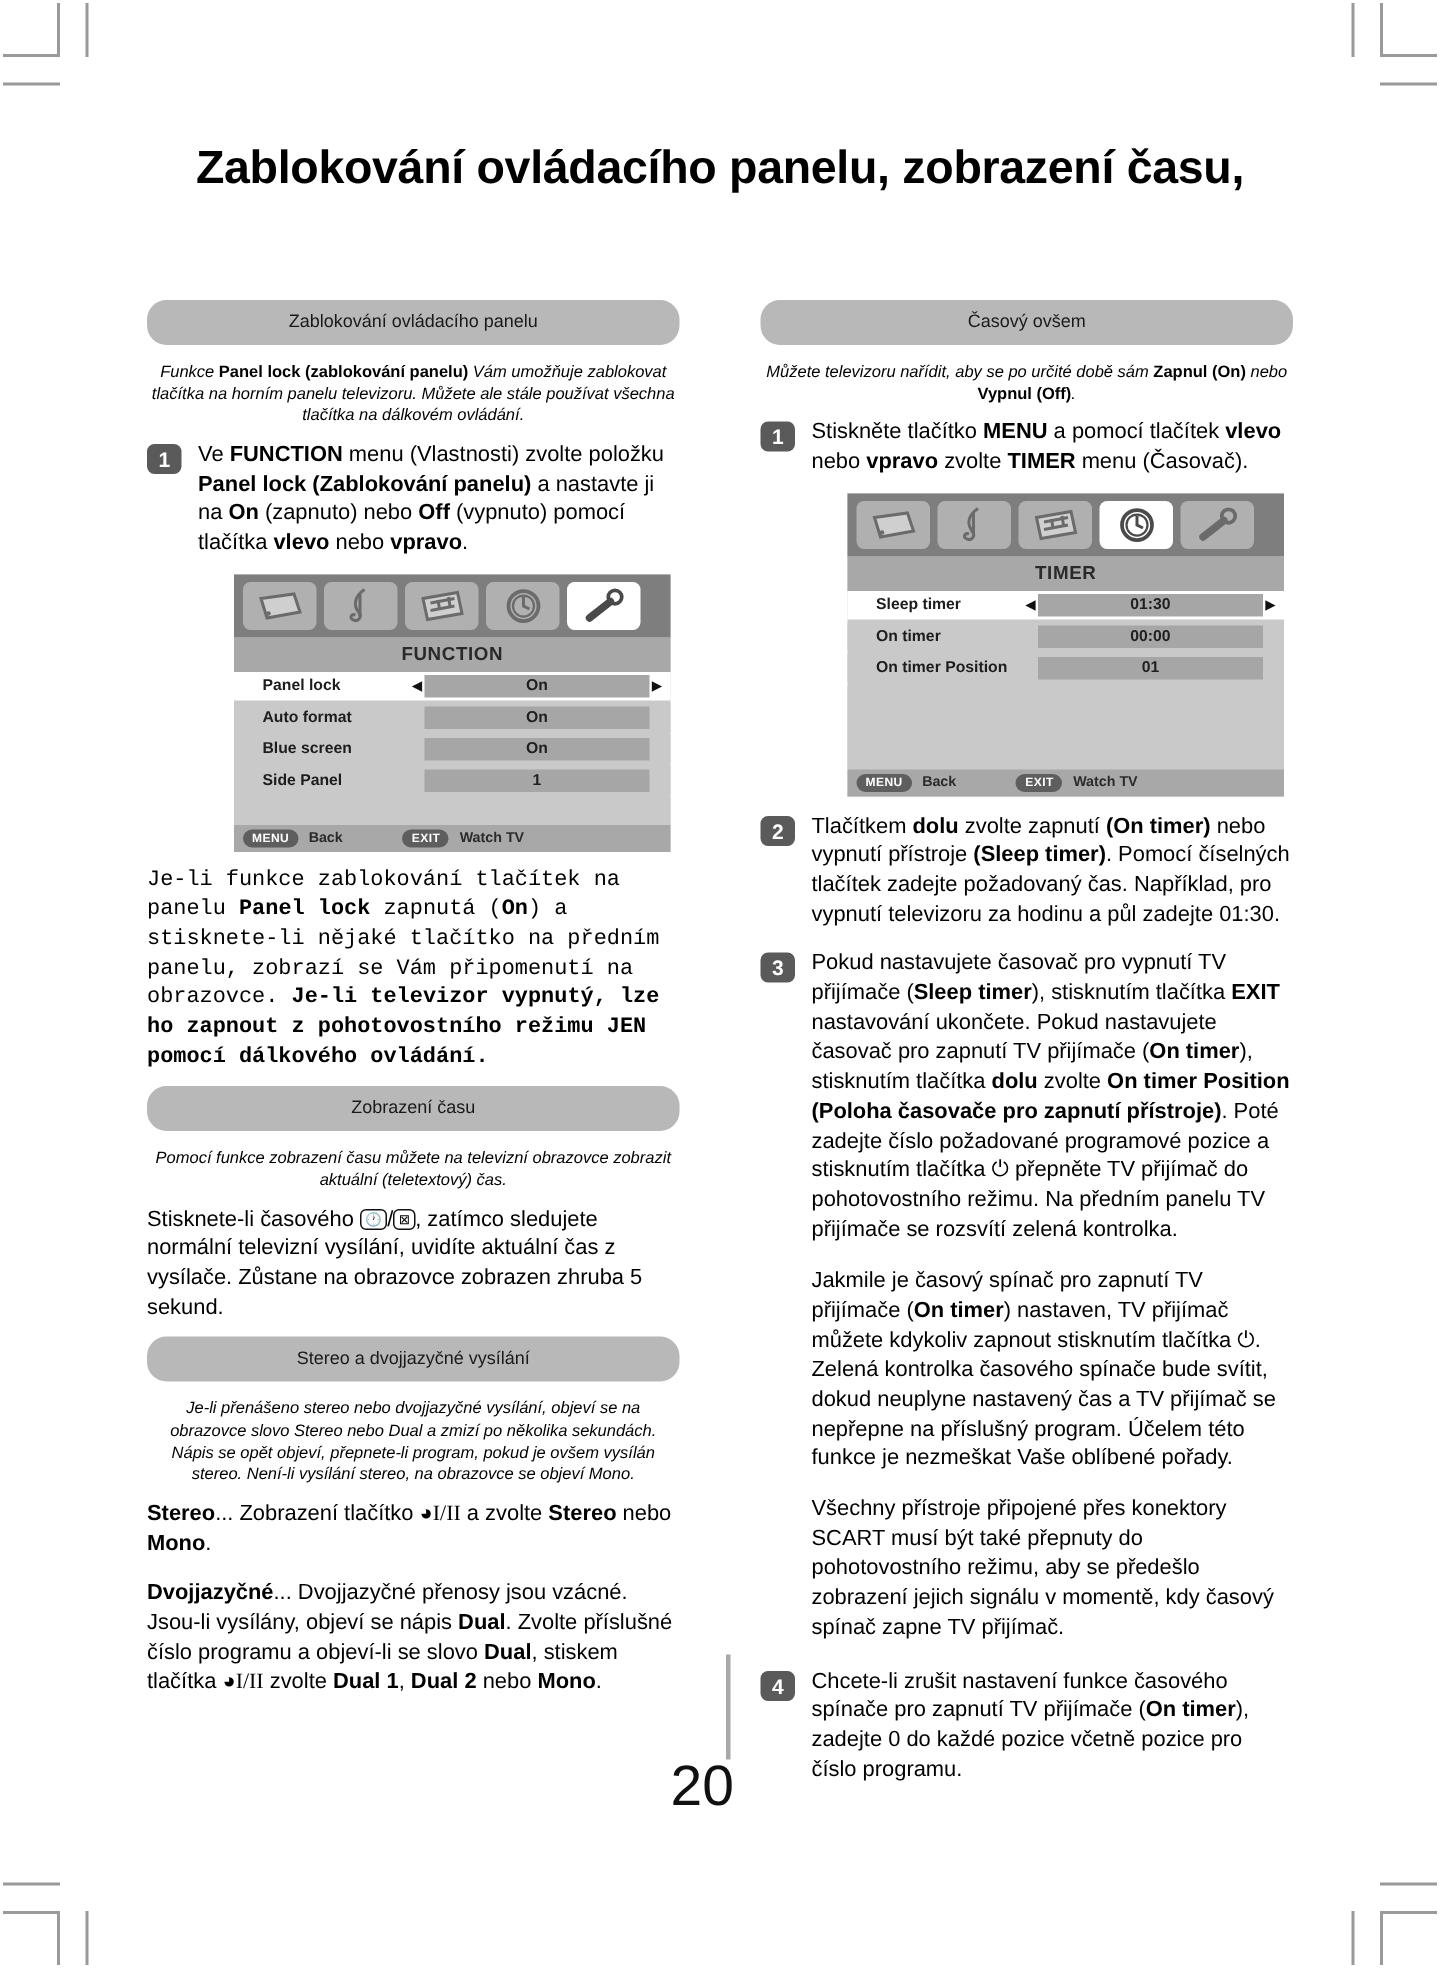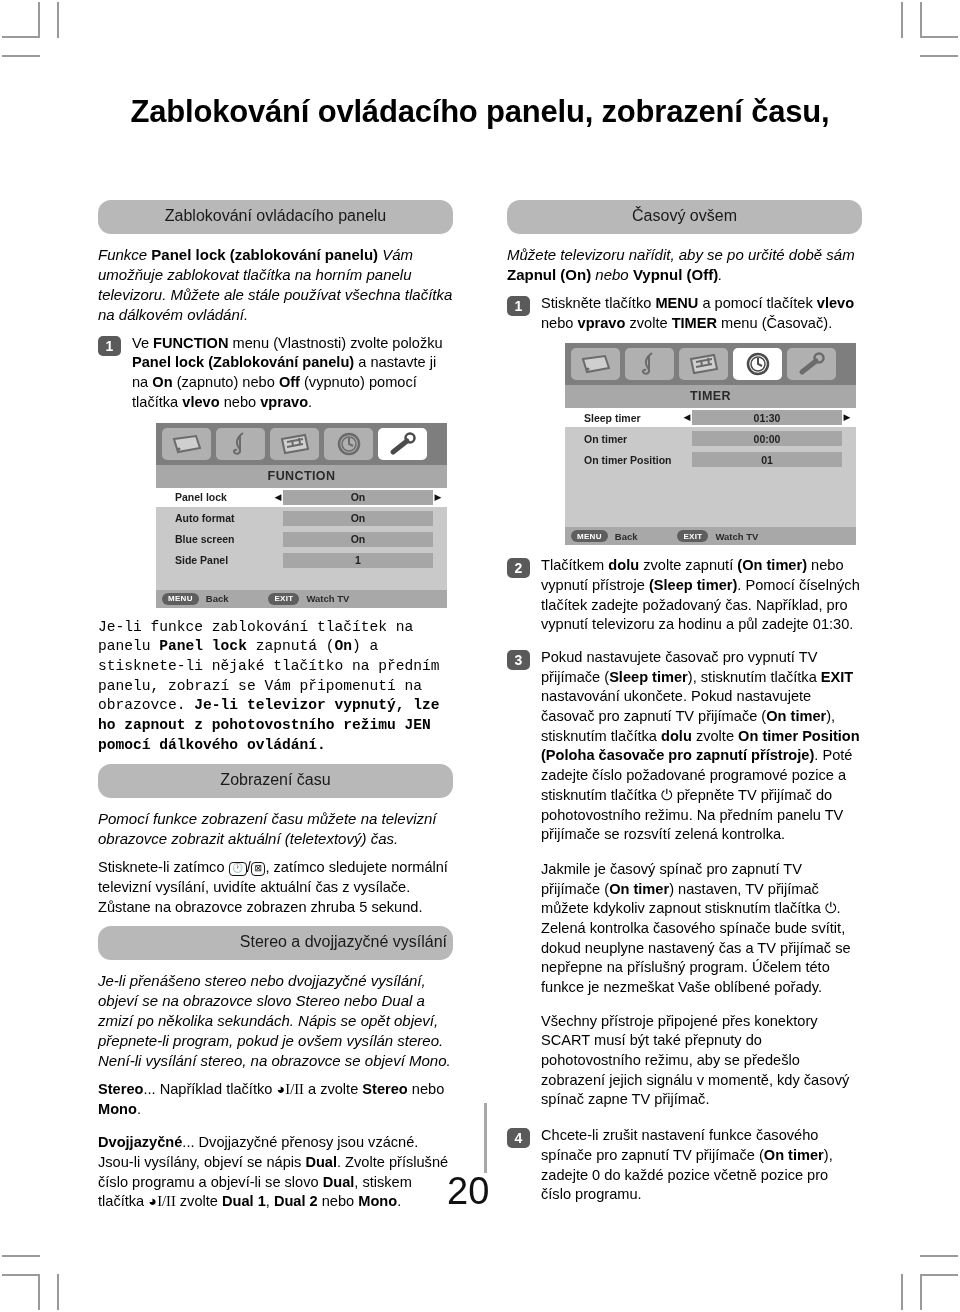--- a/index.html
+++ b/index.html
@@ -24,30 +24,30 @@
   .title .l2{display:block;}
 
   
   .col{position:absolute;top:200px;width:355px;}
   .col-l{left:98px;}
   .col-r{left:507px;}
 
   
   .banner{
     background:#b8b8b8;border-radius:13px;
-    text-align:center;font-size:16px;line-height:1;
+    text-align:center;font-size:12px;line-height:1;
     padding:8px 6px 10px;margin:0 0 11px;
     color:#1a1a1a;
   }
 
   
   p{margin:0 0 9px;}
   .it{
-    font-style:italic;font-size:15px;line-height:1.33;
-    text-align:left;
+    font-style:italic;font-size:11px;line-height:1.33;
+    text-align:center;
   }
   .bd{font-size:14.6px;line-height:1.35;}
   b{font-weight:bold;}
   .it b{font-style:normal;font-weight:bold;}
   .it i{font-style:italic;}
 
   
   .step{display:flex;gap:11px;margin:0 0 10px;}
   .num{
     flex:0 0 auto;width:23px;height:20px;border-radius:5px;
@@ -245,32 +245,32 @@
       Je-li funkce zablokování tlačítek na panelu <b>Panel lock</b> zapnutá (<b>On</b>) a stisknete-li nějaké tlačítko na předním panelu, zobrazí se Vám připomenutí na obrazovce. <b>Je-li televizor vypnutý, lze ho zapnout z pohotovostního režimu JEN pomocí dálkového ovládání.</b>
     </p>
 
     <div class="banner" style="margin-top:7px;">Zobrazení času</div>
 
     <p class="it">
       <i>Pomocí funkce zobrazení času můžete na televizní obrazovce zobrazit aktuální (teletextový) čas.</i>
     </p>
 
     <p class="bd">
-      <span>Stisknete-li zatímco</span>
+      <span>Stisknete-li časového</span>
       <span class="gbox">🕐</span>/<span class="gbox">⊠</span><span>, zatímco sledujete normální televizní vysílání, uvidíte aktuální čas z vysílače. Zůstane na obrazovce zobrazen zhruba 5 sekund.</span>
     </p>
 
-    <div class="banner" style="margin-top:9px;text-align:right;">Stereo a dvojjazyčné vysílání</div>
+    <div class="banner" style="margin-top:9px;">Stereo a dvojjazyčné vysílání</div>
 
     <p class="it">
       <i>Je-li přenášeno stereo nebo dvojjazyčné vysílání, objeví se  na obrazovce slovo Stereo nebo Dual a zmizí po několika sekundách. Nápis se opět objeví, přepnete-li program, pokud je ovšem vysílán stereo. Není-li vysílání stereo, na obrazovce se objeví Mono.</i>
     </p>
 
     <p class="bd">
-      <b>Stereo</b><span>... Například tlačítko</span>
+      <b>Stereo</b><span>... Zobrazení tlačítko</span>
       <span>◕<span class="iii">I/II</span></span>
       a zvolte <b>Stereo</b> nebo <b>Mono</b>.
     </p>
 
     <p class="bd" style="margin-top:14px;">
       <b>Dvojjazyčné</b>... Dvojjazyčné přenosy jsou vzácné. Jsou-li vysílány, objeví se nápis <b>Dual</b>. Zvolte příslušné číslo programu a objeví-li se slovo <b>Dual</b>, stiskem tlačítka
       <span>◕<span class="iii">I/II</span></span>
       zvolte <b>Dual 1</b>, <b>Dual 2</b> nebo <b>Mono</b>.
     </p>
 

